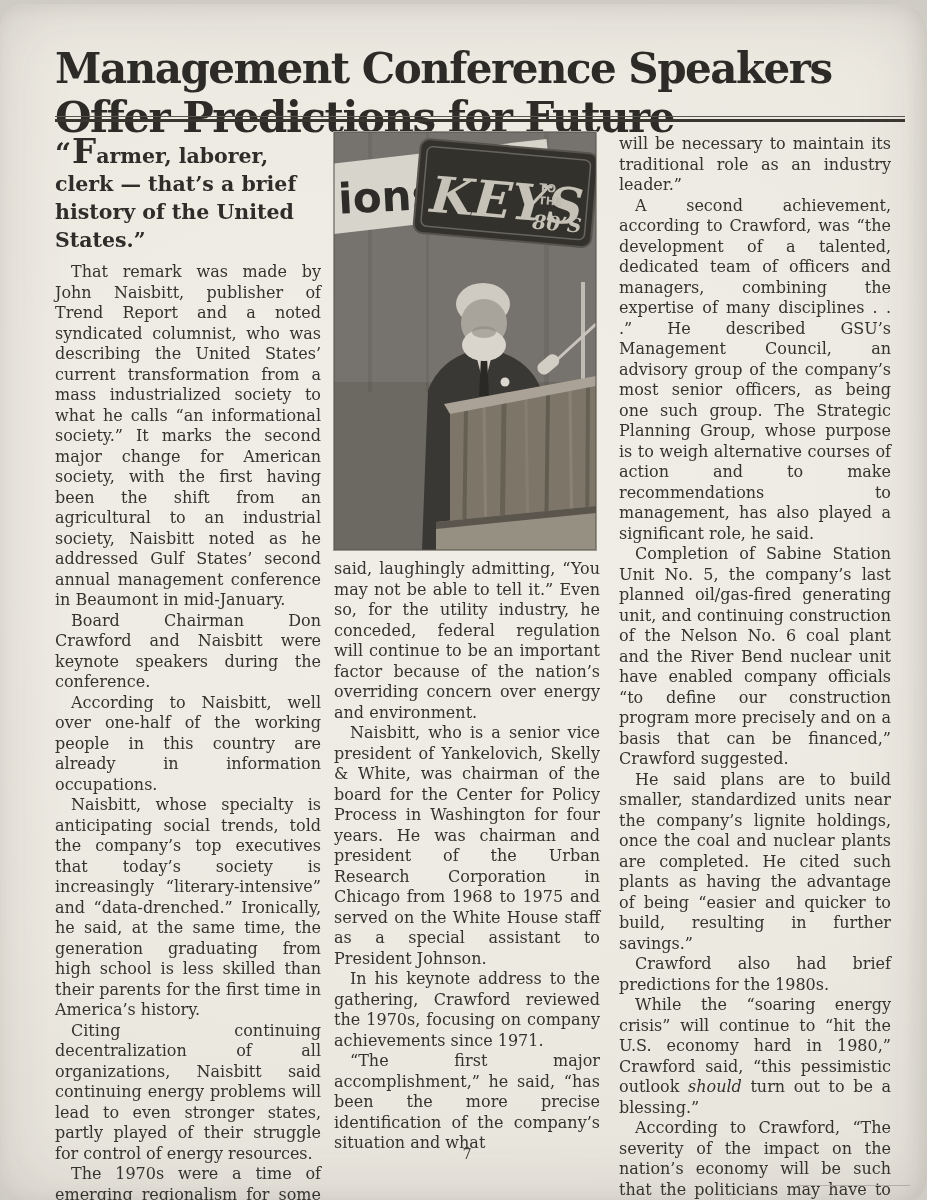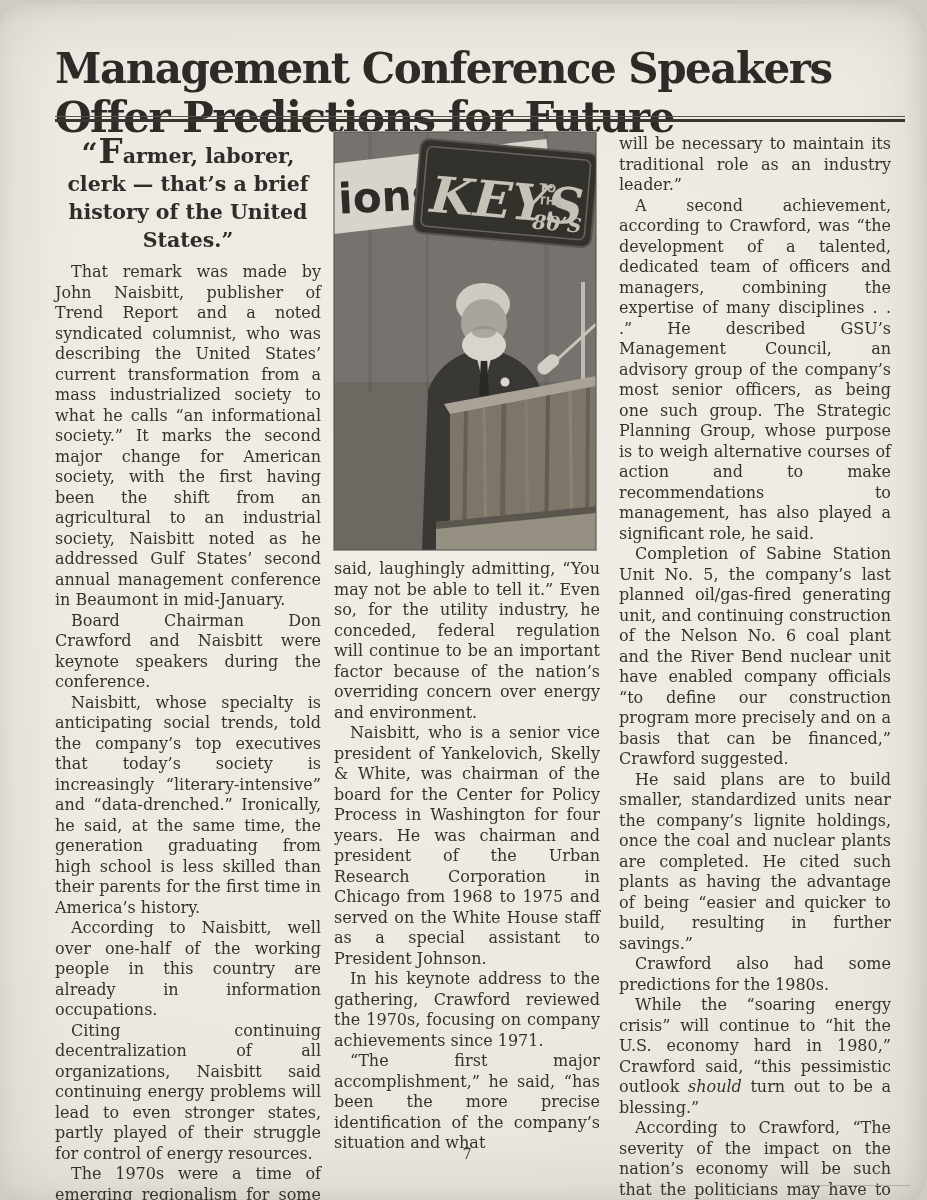--- a/index.html
+++ b/index.html
@@ -37,21 +37,21 @@
   #col1{left:55px;top:133px;width:266px;}
   #col2{left:334px;top:128px;width:266px;}
   #col3{left:619px;top:130px;width:272px;}
   .body-p{margin:0;}
   .body-p.indent{text-indent:16px;}
   .pullquote{
     margin:0 0 8px 0;
     font-weight:bold;
     font-size:20.5px;line-height:28px;
     color:#2f2d29;
-    text-align:center;
+    text-align:left;
   }
   .pullquote .bigquote{font-size:28px;letter-spacing:1px;}
   .pullquote .initial{font-size:34px;line-height:28px;}
   .ital{font-style:italic;}
   .photo-frame{
     width:262px;height:418px;
     margin:0 0 9px 0;
     background:#76736e;
     outline:1px solid #9b978e;
     position:relative;overflow:hidden;
@@ -78,22 +78,22 @@
 
   <div class="rule">
     <div class="thin"></div>
     <div class="thick"></div>
   </div>
 
   <div class="col" id="col1">
     <p class="pullquote"><span class="bigquote">“</span><span class="initial">F</span><span>armer, laborer, clerk — that’s a brief history of the United States.”</span></p>
     <p class="body-p indent">That remark was made by John Naisbitt, publisher of Trend Report and a noted syndicated columnist, who was describing the United States’ current transformation from a mass industrialized society to what he calls “an informational society.” It marks the second major change for American society, with the first having been the shift from an agricultural to an industrial society, Naisbitt noted as he addressed Gulf States’ second annual management conference in Beaumont in mid-January.</p>
     <p class="body-p indent">Board Chairman Don Crawford and Naisbitt were keynote speakers during the conference.</p>
+    <p class="body-p indent">According to Naisbitt, well over one-half of the working people in this country are already in information occupations.</p>
     <p class="body-p indent">Naisbitt, whose specialty is anticipating social trends, told the company’s top executives that today’s society is increasingly “literary-intensive” and “data-drenched.” Ironically, he said, at the same time, the generation graduating from high school is less skilled than their parents for the first time in America’s history.</p>
-    <p class="body-p indent">According to Naisbitt, well over one-half of the working people in this country are already in information occupations.</p>
     <p class="body-p indent">Citing continuing decentralization of all organizations, Naisbitt said continuing energy problems will lead to even stronger states, partly played of their struggle for control of energy resources.</p>
     <p class="body-p indent">The 1970s were a time of emerging regionalism for some of the same reasons, he pointed out.</p>
 
   </div>
 
   <div class="col" id="col2">
     <div class="photo-frame">
       <svg width="262" height="418" viewBox="0 0 262 418">
         <rect x="0" y="0" width="262" height="418" fill="#76736e"></rect>
         <rect x="0" y="250" width="262" height="168" fill="#69665f" opacity="0.75"></rect>
@@ -153,21 +153,21 @@
     <p class="body-p indent">Naisbitt, who is a senior vice president of Yankelovich, Skelly &amp; White, was chairman of the board for the Center for Policy Process in Washington for four years. He was chairman and president of the Urban Research Corporation in Chicago from 1968 to 1975 and served on the White House staff as a special assistant to President Johnson.</p>
     <p class="body-p indent">In his keynote address to the gathering, Crawford reviewed the 1970s, focusing on company achievements since 1971.</p>
     <p class="body-p indent">“The first major accomplishment,” he said, “has been the more precise identification of the company’s situation and what</p>
   </div>
 
   <div class="col" id="col3">
     <p class="body-p">will be necessary to maintain its traditional role as an industry leader.”</p>
     <p class="body-p indent">A second achievement, according to Crawford, was “the development of a talented, dedicated team of officers and managers, combining the expertise of many disciplines . . .” He described GSU’s Management Council, an advisory group of the company’s most senior officers, as being one such group. The Strategic Planning Group, whose purpose is to weigh alternative courses of action and to make recommendations to management, has also played a significant role, he said.</p>
     <p class="body-p indent">Completion of Sabine Station Unit No. 5, the company’s last planned oil/gas-fired generating unit, and continuing construction of the Nelson No. 6 coal plant and the River Bend nuclear unit have enabled company officials “to define our construction program more precisely and on a basis that can be financed,” Crawford suggested.</p>
     <p class="body-p indent">He said plans are to build smaller, standardized units near the company’s lignite holdings, once the coal and nuclear plants are completed. He cited such plants as having the advantage of being “easier and quicker to build, resulting in further savings.”</p>
-    <p class="body-p indent">Crawford also had some predictions for the 1980s.</p>
+    <p class="body-p indent">Crawford also had brief predictions for the 1980s.</p>
     <p class="body-p indent"><span>While the “soaring energy crisis” will continue to “hit the U.S. economy hard in 1980,” Crawford said, “this pessimistic outlook </span><em class="ital">should</em><span> turn out to be a blessing.”</span></p>
     <p class="body-p indent">According to Crawford, “The severity of the impact on the nation’s economy will be such that the politicians may have to toss demagoguery aside and cut taxes — hopefully personal as well as corporate — in order to spur economic growth.”</p>
   </div>
 
   <div class="page-number">7</div>
 
   <div class="scan-artifact"></div>
 
 </div>
 

